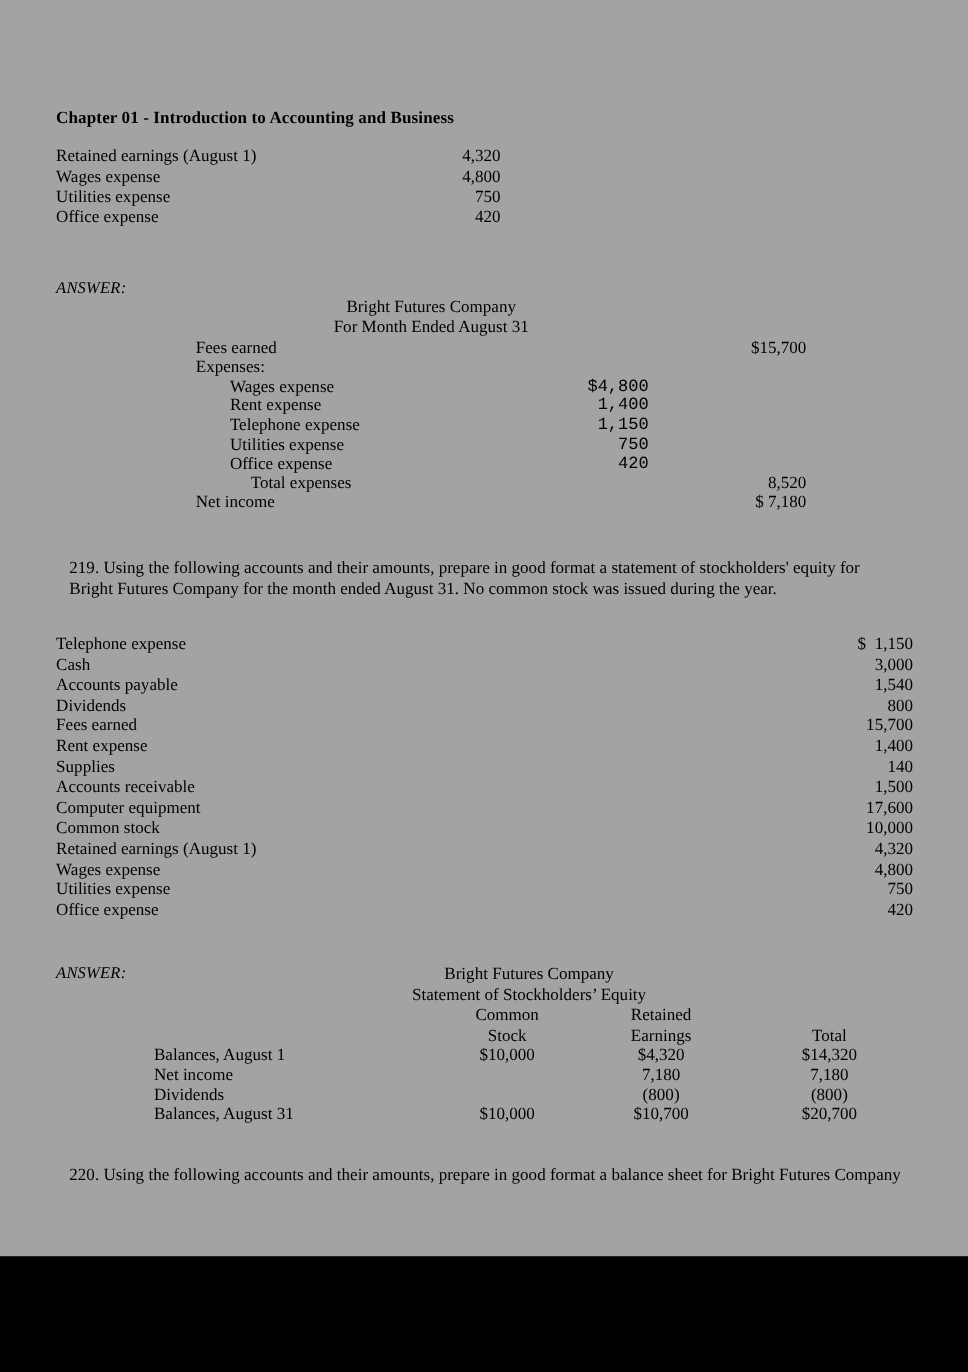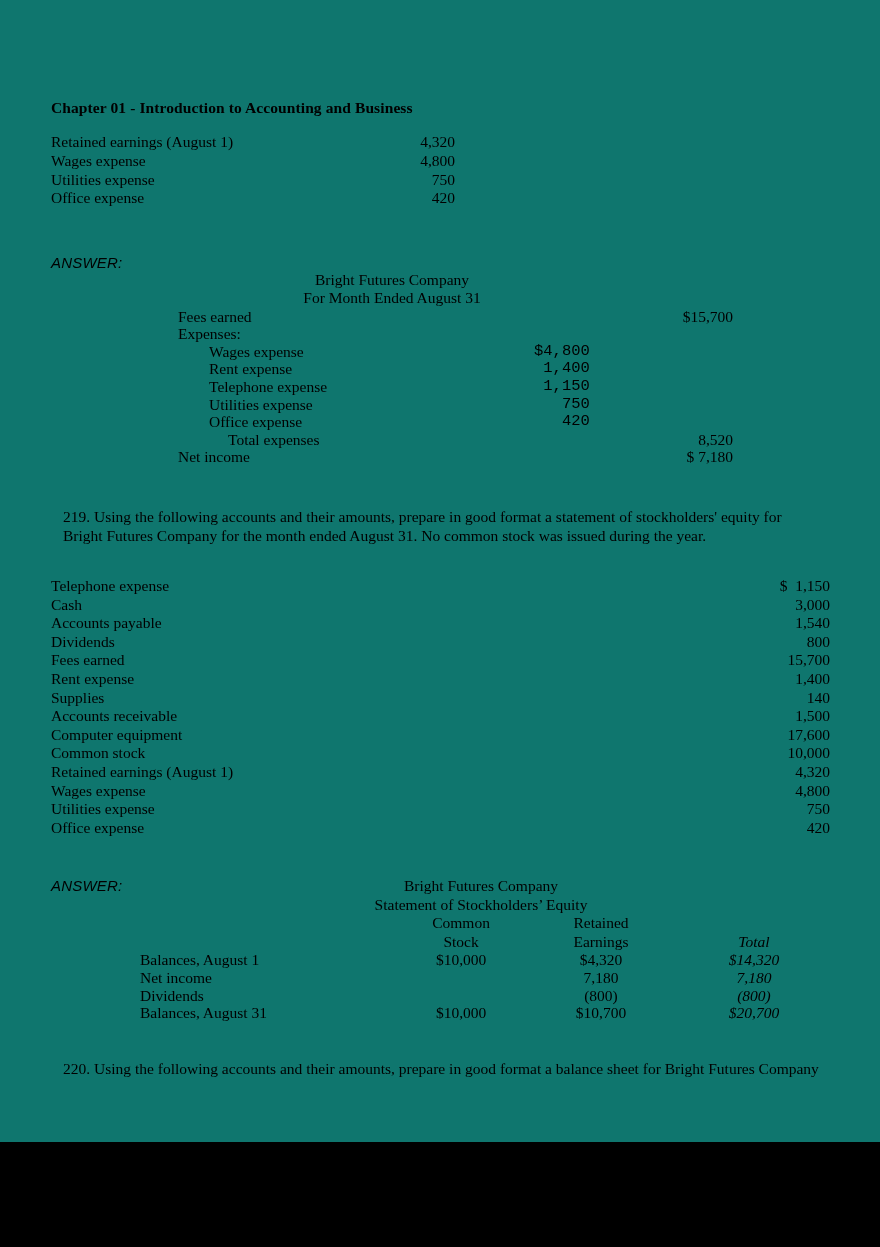--- a/index.html
+++ b/index.html
@@ -13,21 +13,21 @@
     position: relative;
     font-family: "Liberation Serif", "DejaVu Serif", serif;
     color: #000000;
     overflow: hidden;
   }
   .page {
     position: absolute;
     left: 0; top: 0;
     width: 880px;
     height: 1232px;
-    background: #0f766e;
+    background: #a3a3a3;
   }
   .footer-band {
     position: absolute;
     left: 0; top: 1142px;
     width: 880px;
     height: 105px;
     background: #000000;
   }
   .content {
     position: absolute;
@@ -36,21 +36,21 @@
     width: 780px;
   }
   .chapter-heading {
     font-weight: bold;
     font-size: 15.5px;
     letter-spacing: 0.1px;
     margin: 0 0 16px 0;
     line-height: 1.25;
   }
   .answer-label {
-    font-family: Liberation Sans, sans-serif;
+    font-family: Liberation Serif, serif;
     font-style: italic;
     font-size: 15px;
     letter-spacing: 0.2px;
   }
 
   
   .acct-list {
     width: 100%;
     border-collapse: collapse;
     font-size: 15.5px;
@@ -102,21 +102,21 @@
   .ind0 { padding-left: 127px !important; }
   .ind1 { padding-left: 158px !important; }
   .ind2 { padding-left: 177px !important; }
 
   
   .equity-title { width: 780px; text-align: center; padding-left: 40px; }
   .equity-table { width: 780px; }
   .equity-table td.lbl  { width: 230px; padding-left: 89px !important; }
   .equity-table td.cs   { width: 118px; text-align: center; }
   .equity-table td.re   { width: 140px; text-align: center; }
-  .equity-table td.tot  { width: 142px; text-align: center; font-style: italic; }
+  .equity-table td.tot  { width: 142px; text-align: center; }
   .hdr-row td { line-height: 18.6px; }
 
   .para {
     font-size: 15.5px;
     line-height: 18.6px;
     margin: 12px;
     text-align: left;
   }
   .sp-20 { height: 20px; }
   .sp-26 { height: 26px; }

